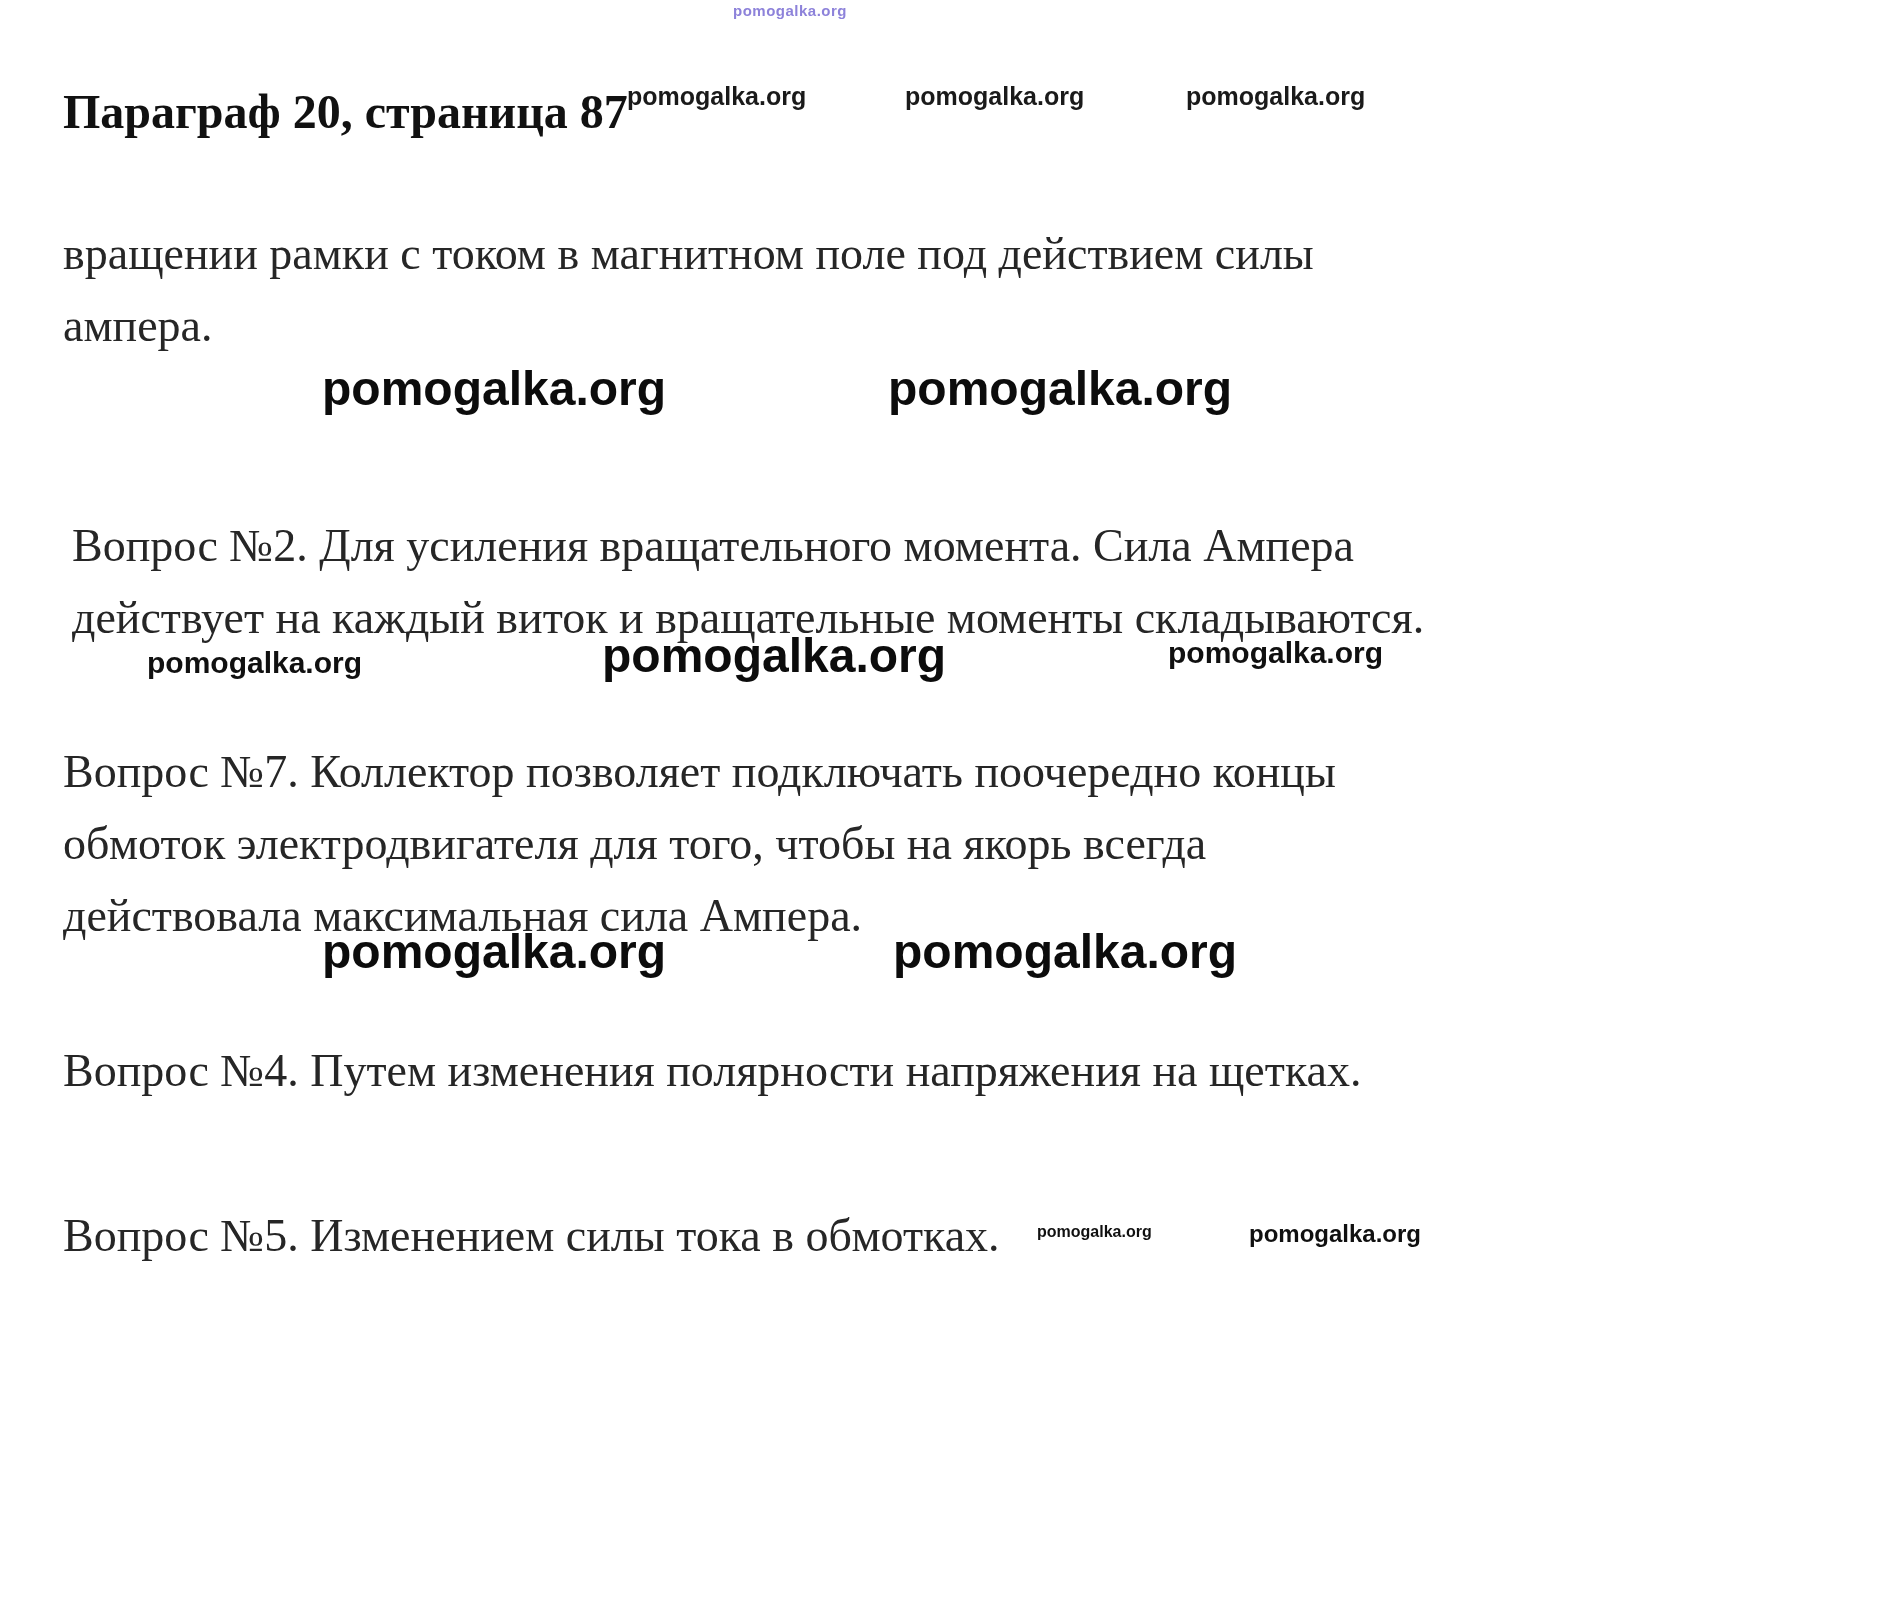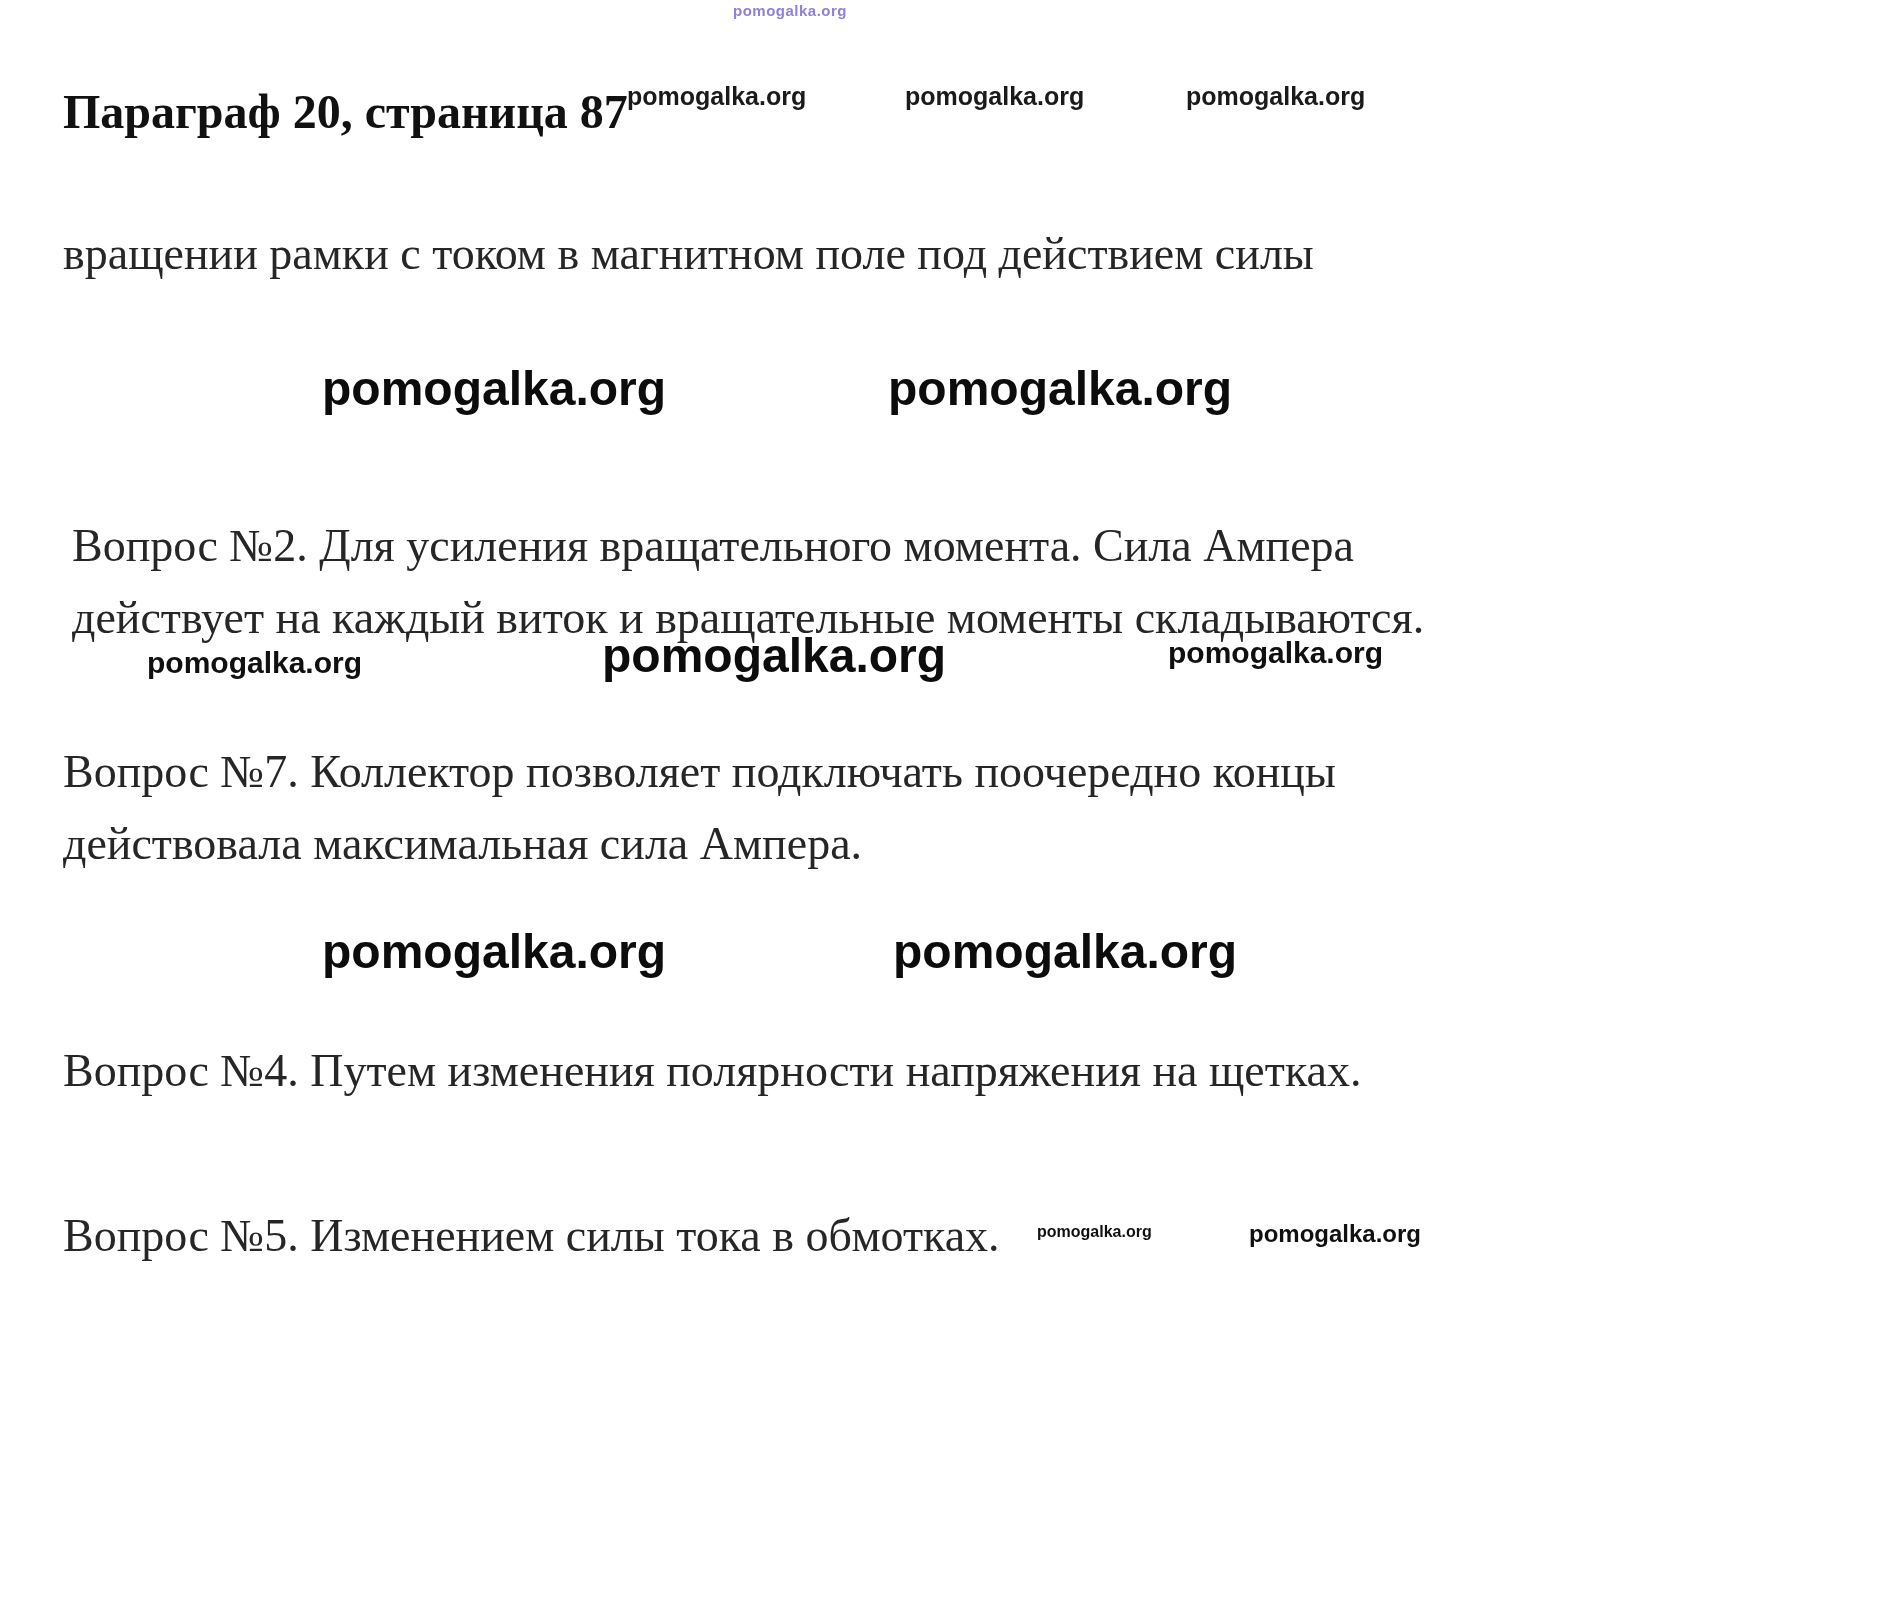--- a/index.html
+++ b/index.html
@@ -54,34 +54,36 @@
 <span class="wm wm-top" style="left:733px; top:3px;">pomogalka.org</span>
 
 <div class="heading" style="left:63px; top:60px;margin-top:24px;">Параграф 20, страница 87</div>
 
 <span class="wm wm-hdr" style="left:627px; top:84px;">pomogalka.org</span>
 <span class="wm wm-hdr" style="left:905px; top:84px;">pomogalka.org</span>
 <span class="wm wm-hdr" style="left:1186px; top:84px;">pomogalka.org</span>
 
 <div class="para" style="left:63px; top:218px;">
   <div class="line">вращении рамки с током в магнитном поле под действием силы</div>
+  <div class="line">ампера.</div>
 </div>
 <span class="wm wm-lg" style="left:322px; top:365px;">pomogalka.org</span>
 <span class="wm wm-lg" style="left:888px; top:365px;">pomogalka.org</span>
 
 <div class="para" style="left:63px; top:510px;margin-left:9px;">
   <div class="line">Вопрос №2. Для усиления вращательного момента. Сила Ампера</div>
   <div class="line">действует на каждый виток и вращательные моменты складываются.</div>
 </div>
 <span class="wm wm-md" style="left:147px; top:648px;">pomogalka.org</span>
 <span class="wm wm-lg" style="left:602px; top:632px;">pomogalka.org</span>
 <span class="wm wm-md" style="left:1168px; top:638px;">pomogalka.org</span>
 
 <div class="para" style="left:63px; top:736px;">
   <div class="line">Вопрос №7. Коллектор позволяет подключать поочередно концы</div>
+  <div class="line">обмоток электродвигателя для того, чтобы на якорь всегда</div>
   <div class="line">действовала максимальная сила Ампера.</div>
 </div>
 <span class="wm wm-lg" style="left:322px; top:928px;">pomogalka.org</span>
 <span class="wm wm-lg" style="left:893px; top:928px;">pomogalka.org</span>
 
 <div class="para" style="left:63px; top:1035px;">
   <div class="line">Вопрос №4. Путем изменения полярности напряжения на щетках.</div>
 </div>
 
 <div class="para" style="left:63px; top:1200px;">

